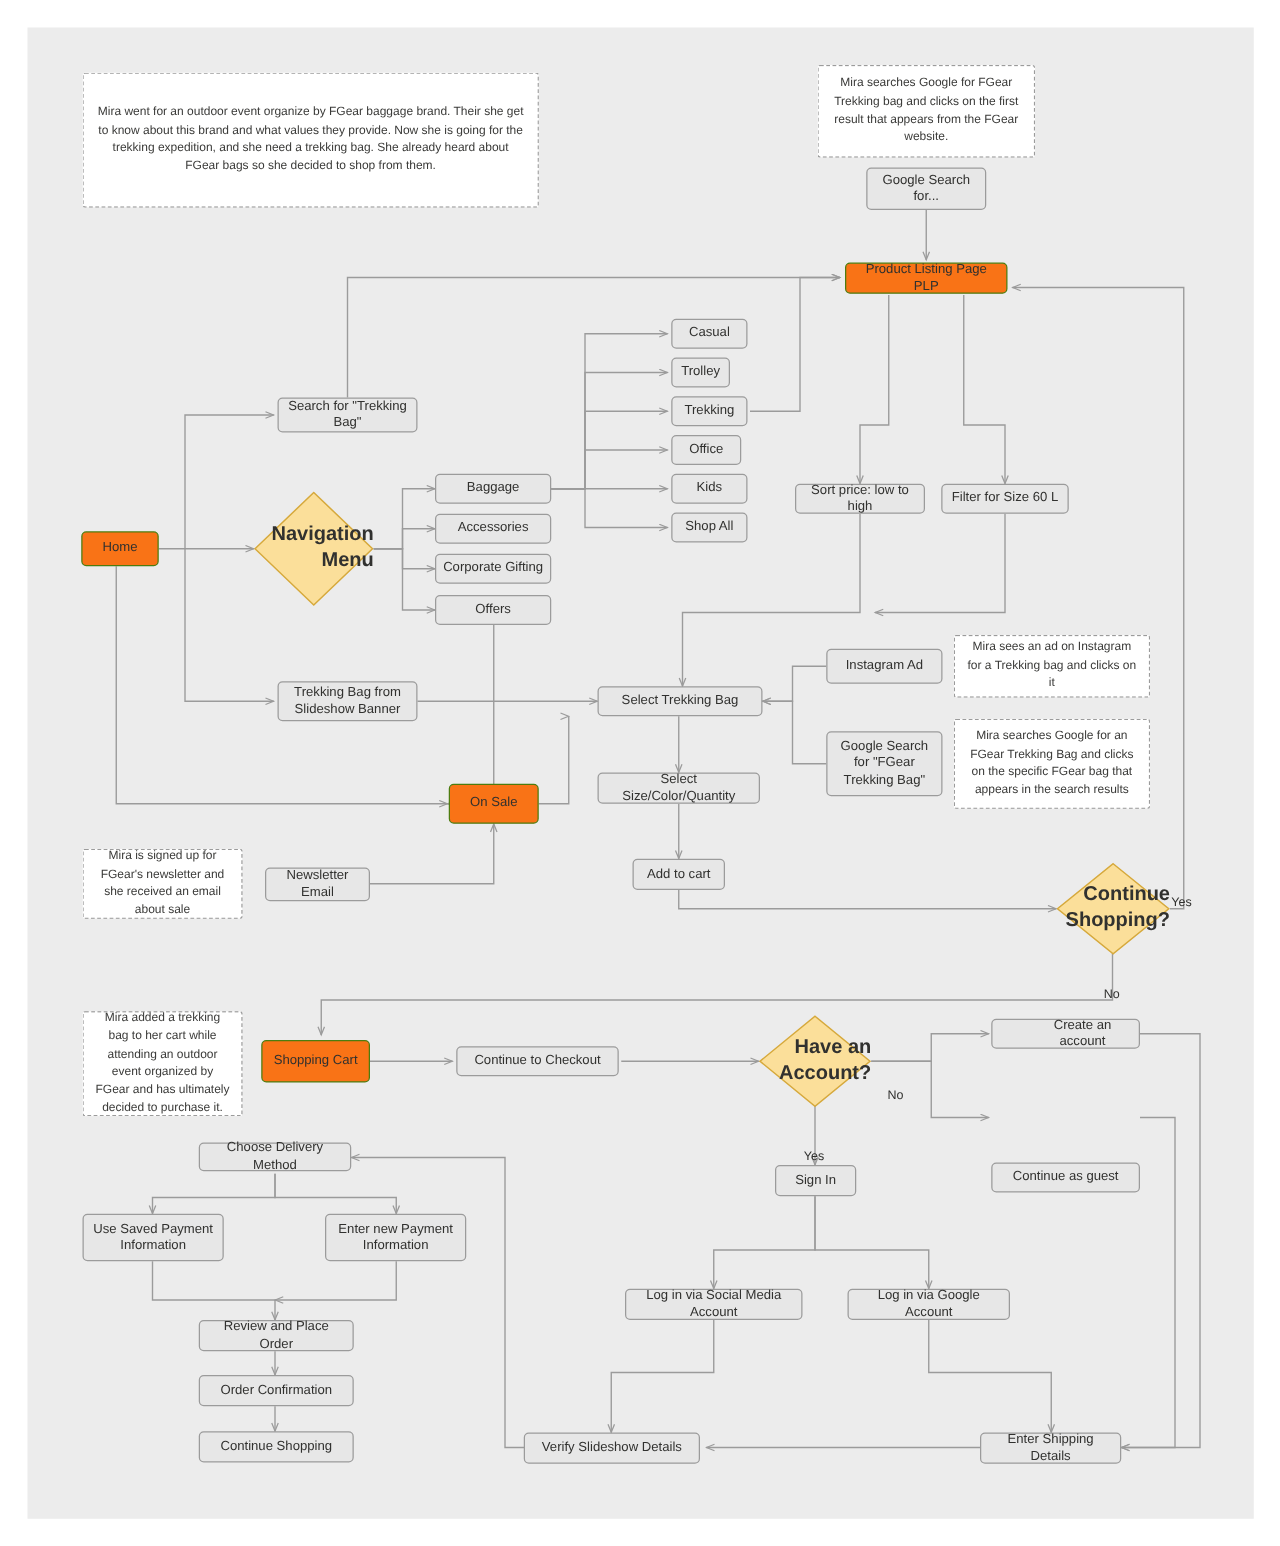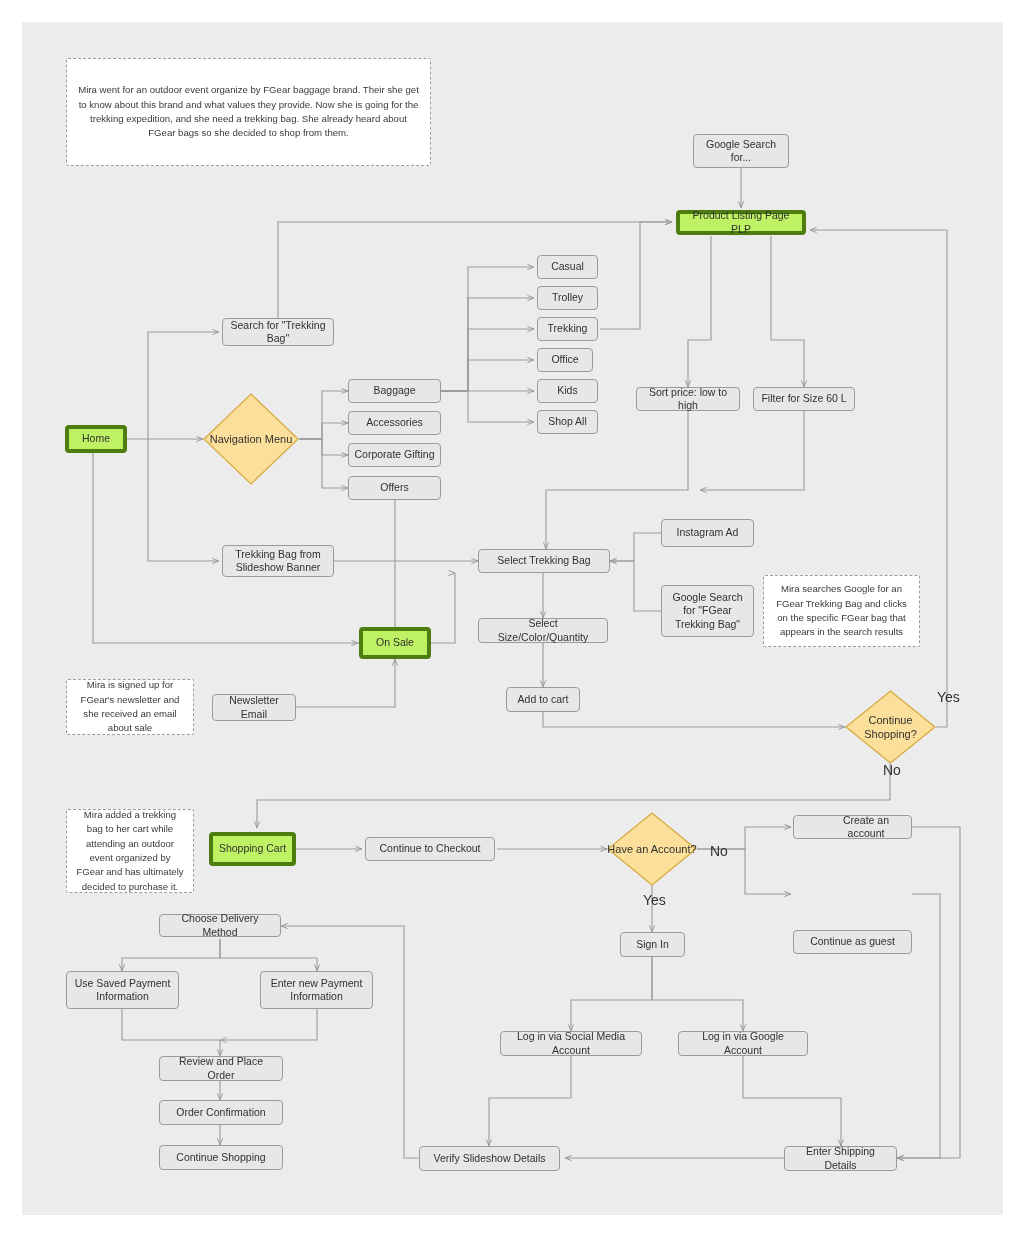--- a/index.html
+++ b/index.html
@@ -41,22 +41,22 @@
     color: #31312f;
     font-size: 10.5px;
     padding: 2px 5px;
   }
   .proc {
     background: #e7e7e7;
     border: 1px solid #9b9b9b;
     border-radius: 4px;
   }
   .hl {
-    background: #bef264;
-    border: 4px solid #4d7c0f;
+    background: #f97316;
+    border: 1px solid #4d7c0f;
     border-radius: 4px;
   }
   .note {
     background: #ffffff;
     border: 1px dashed #9b9b9b;
     border-radius: 2px;
     font-size: 9.6px;
     line-height: 1.5;
     color: #3a3a38;
     padding: 6px 9px;
@@ -71,30 +71,32 @@
     height: 100%;
   }
   .dia-label {
     position: absolute;
     left: 0; top: 0;
     width: 100%;
     height: 100%;
     display: flex;
     align-items: center;
     justify-content: center;
-    text-align: center;
-    font-size: 11px;
+    text-align: right;
+    font-size: 16px;
     line-height: 1.3;
     color: #31312f;
+    font-weight: bold;
   }
   .elabel {
     position: absolute;
-    font-size: 14px;
+    font-size: 10px;
     color: #31312f;
     white-space: nowrap;
+    margin-top: 28px;
   }
 </style>
 </head>
 <body>
 
 <div id="page">
   <div id="canvas"></div>
 
   <svg id="wires" viewBox="0 0 1024 1237" xmlns="http://www.w3.org/2000/svg">
     <defs>
@@ -203,21 +205,23 @@
       <path d="M317,1009 L317,1040 L220,1040"></path>
 
       <path d="M220,1081 L220,1100"></path>
 
       <path d="M220,1125 L220,1145"></path>
     </g>
   </svg>
 
   <div class="node note" style="left:66px; top:58px; width:365px; height:108px;">Mira went for an outdoor event organize by FGear baggage brand. Their she get to know about this brand and what values they provide. Now she is going for the trekking expedition, and she need a trekking bag. She already heard about FGear bags so she decided to shop from them.</div>
 
-
+  <div class="node note" style="left:654px; top:52px; width:174px; height:74px;">Mira searches Google for FGear Trekking bag and clicks on the first result that appears from the FGear website.</div>
+
+  <div class="node note" style="left:763px; top:508px; width:157px; height:50px;">Mira sees an ad on Instagram for a Trekking bag and clicks on it</div>
 
   <div class="node note" style="left:763px; top:575px; width:157px; height:72px;">Mira searches Google for an FGear Trekking Bag and clicks on the specific FGear bag that appears in the search results</div>
 
   <div class="node note" style="left:66px; top:679px; width:128px; height:56px;">Mira is signed up for FGear's newsletter and she received an email about sale</div>
 
   <div class="node note" style="left:66px; top:809px; width:128px; height:84px;">Mira added a trekking bag to her cart while attending an outdoor event organized by FGear and has ultimately decided to purchase it.</div>
 
   <div class="node proc" style="left:693px; top:134px; width:96px; height:34px;">Google Search for...</div>
 
   <div class="node hl" style="left:676px; top:210px; width:130px; height:25px;">Product Listing Page PLP</div>
@@ -232,21 +236,21 @@
     </svg>
     <div class="dia-label">Navigation Menu</div>
   </div>
 
   <div class="node proc" style="left:348px; top:379px; width:93px; height:24px;">Baggage</div>
   <div class="node proc" style="left:348px; top:411px; width:93px; height:24px;">Accessories</div>
   <div class="node proc" style="left:348px; top:443px; width:93px; height:24px;">Corporate Gifting</div>
   <div class="node proc" style="left:348px; top:476px; width:93px; height:24px;">Offers</div>
 
   <div class="node proc" style="left:537px; top:255px; width:61px; height:24px;">Casual</div>
-  <div class="node proc" style="left:537px; top:286px; width:61px; height:24px;">Trolley</div>
+  <div class="node proc" style="left:537px; top:286px; width:47px; height:24px;">Trolley</div>
   <div class="node proc" style="left:537px; top:317px; width:61px; height:24px;">Trekking</div>
   <div class="node proc" style="left:537px; top:348px; width:56px; height:24px;">Office</div>
   <div class="node proc" style="left:537px; top:379px; width:61px; height:24px;">Kids</div>
   <div class="node proc" style="left:537px; top:410px; width:61px; height:24px;">Shop All</div>
 
   <div class="node proc" style="left:636px; top:387px; width:104px; height:24px;text-align:center;">Sort price: low to high</div>
   <div class="node proc" style="left:753px; top:387px; width:102px; height:24px;">Filter for Size 60 L</div>
 
   <div class="node proc" style="left:222px; top:545px; width:112px; height:32px;">Trekking Bag from Slideshow Banner</div>
 

